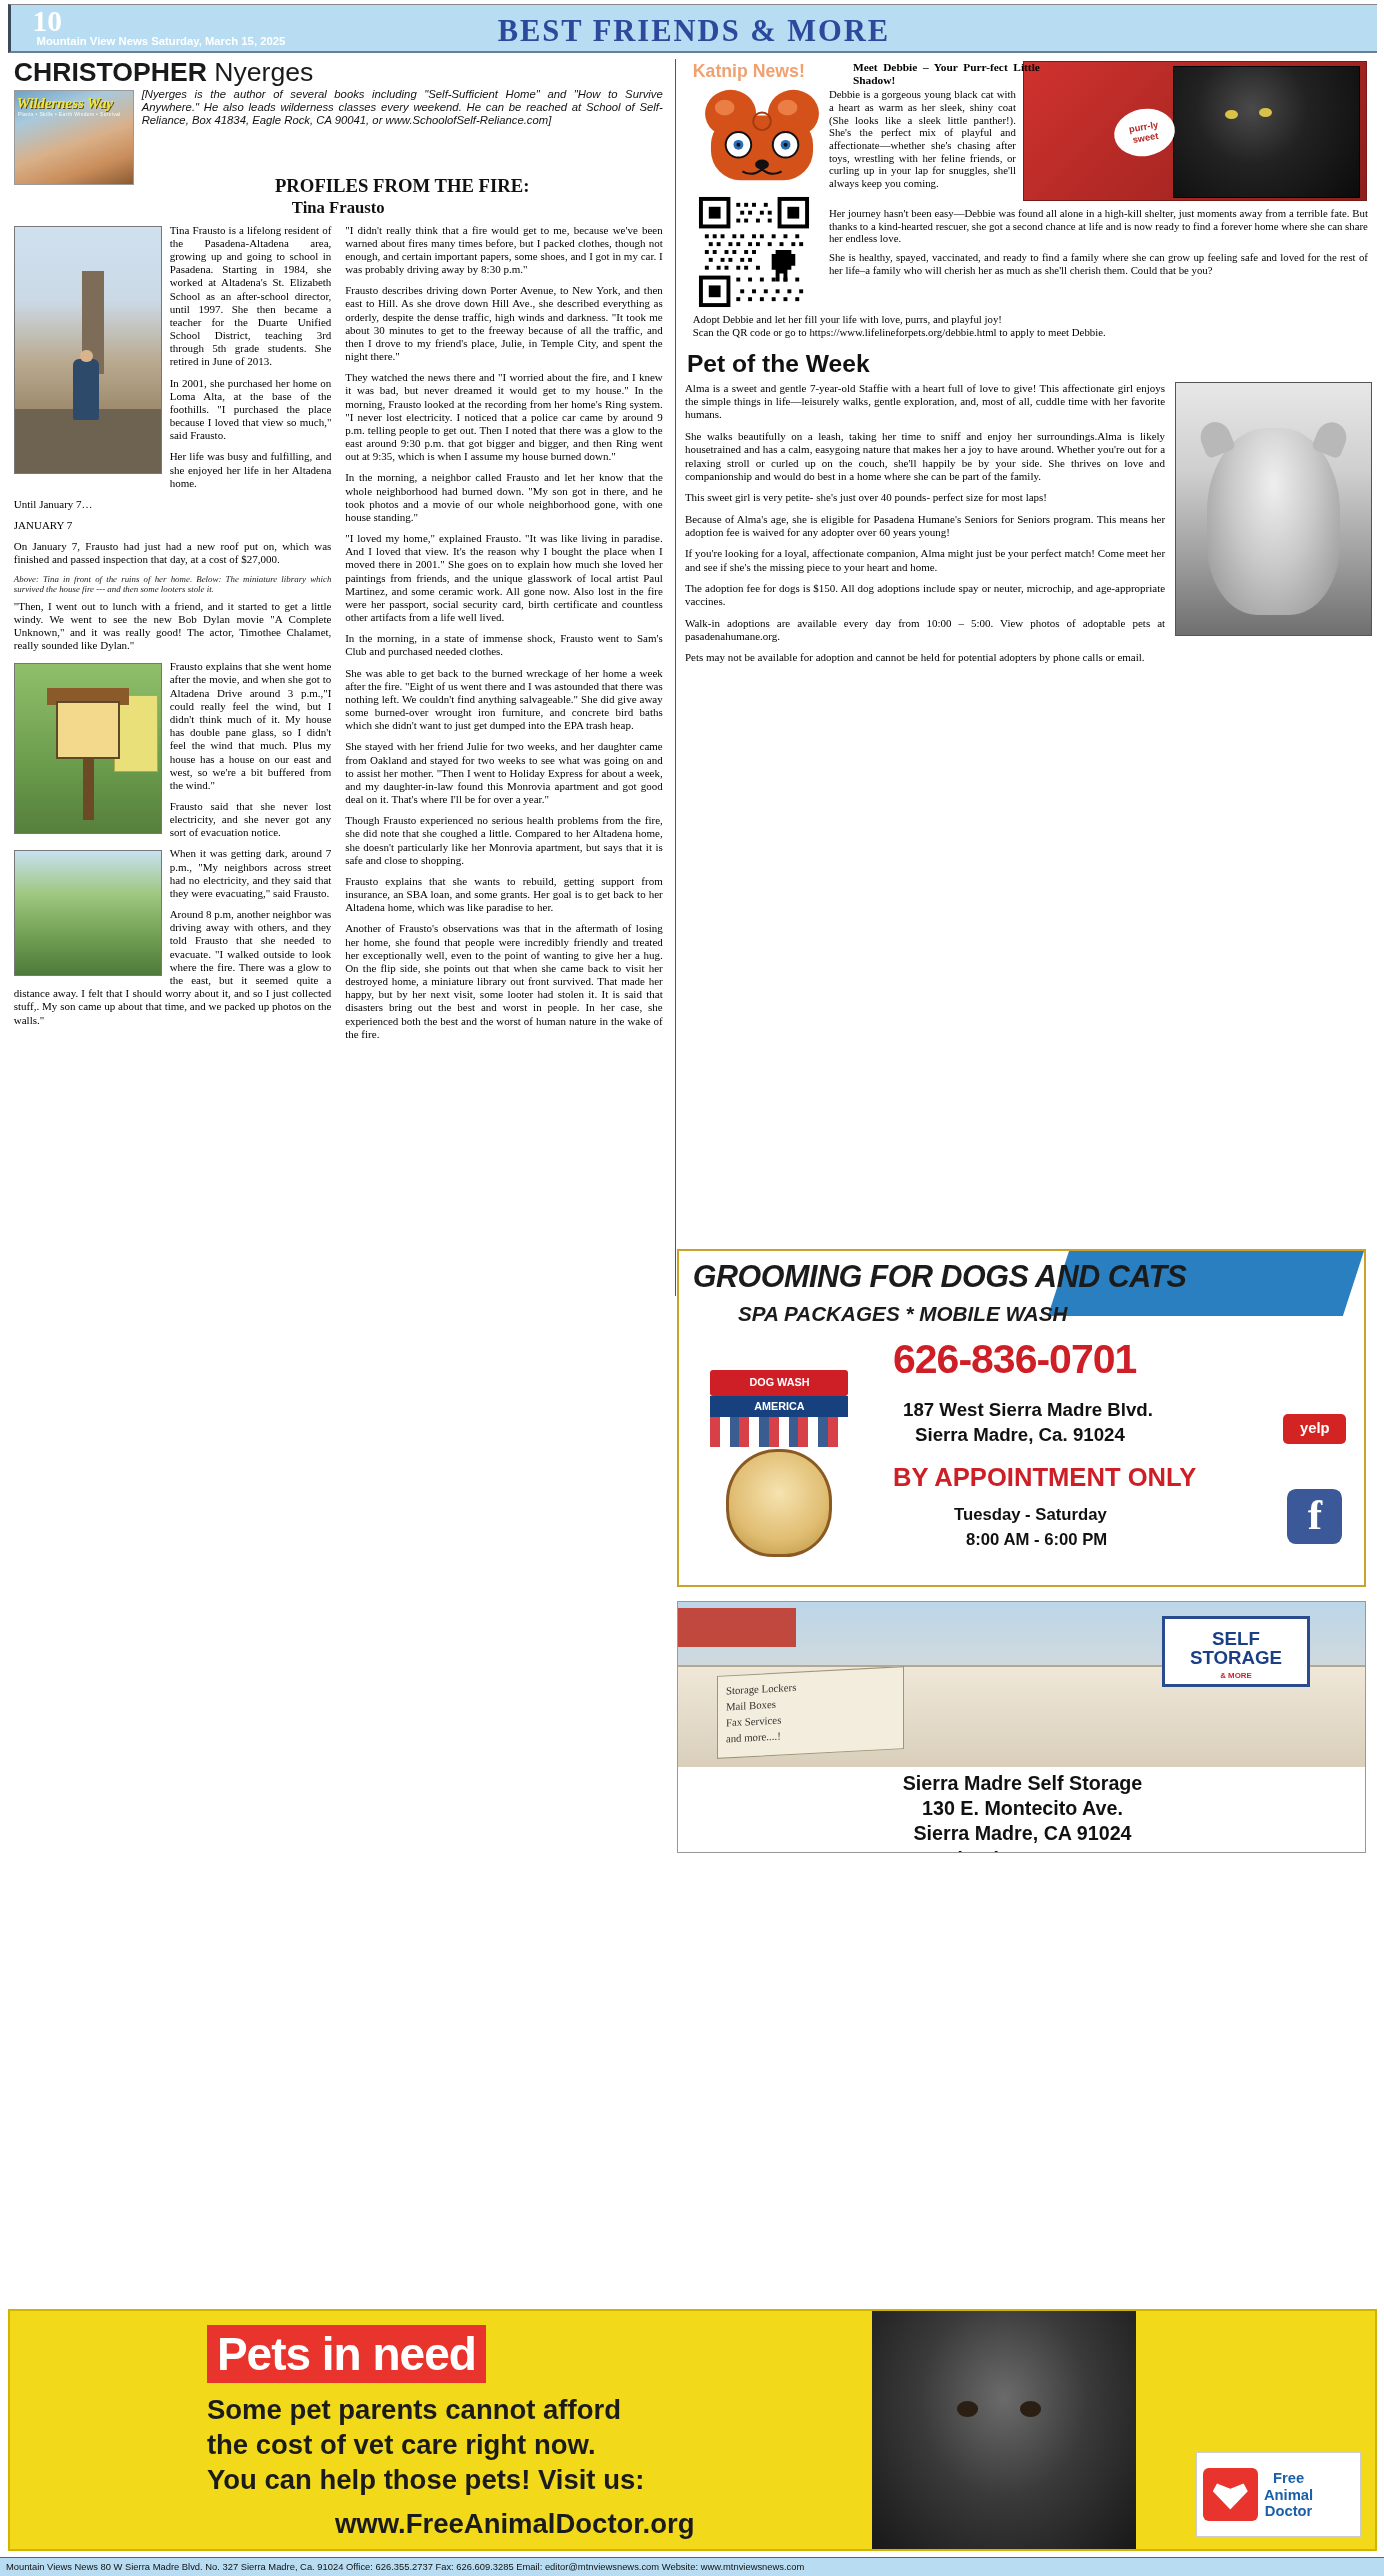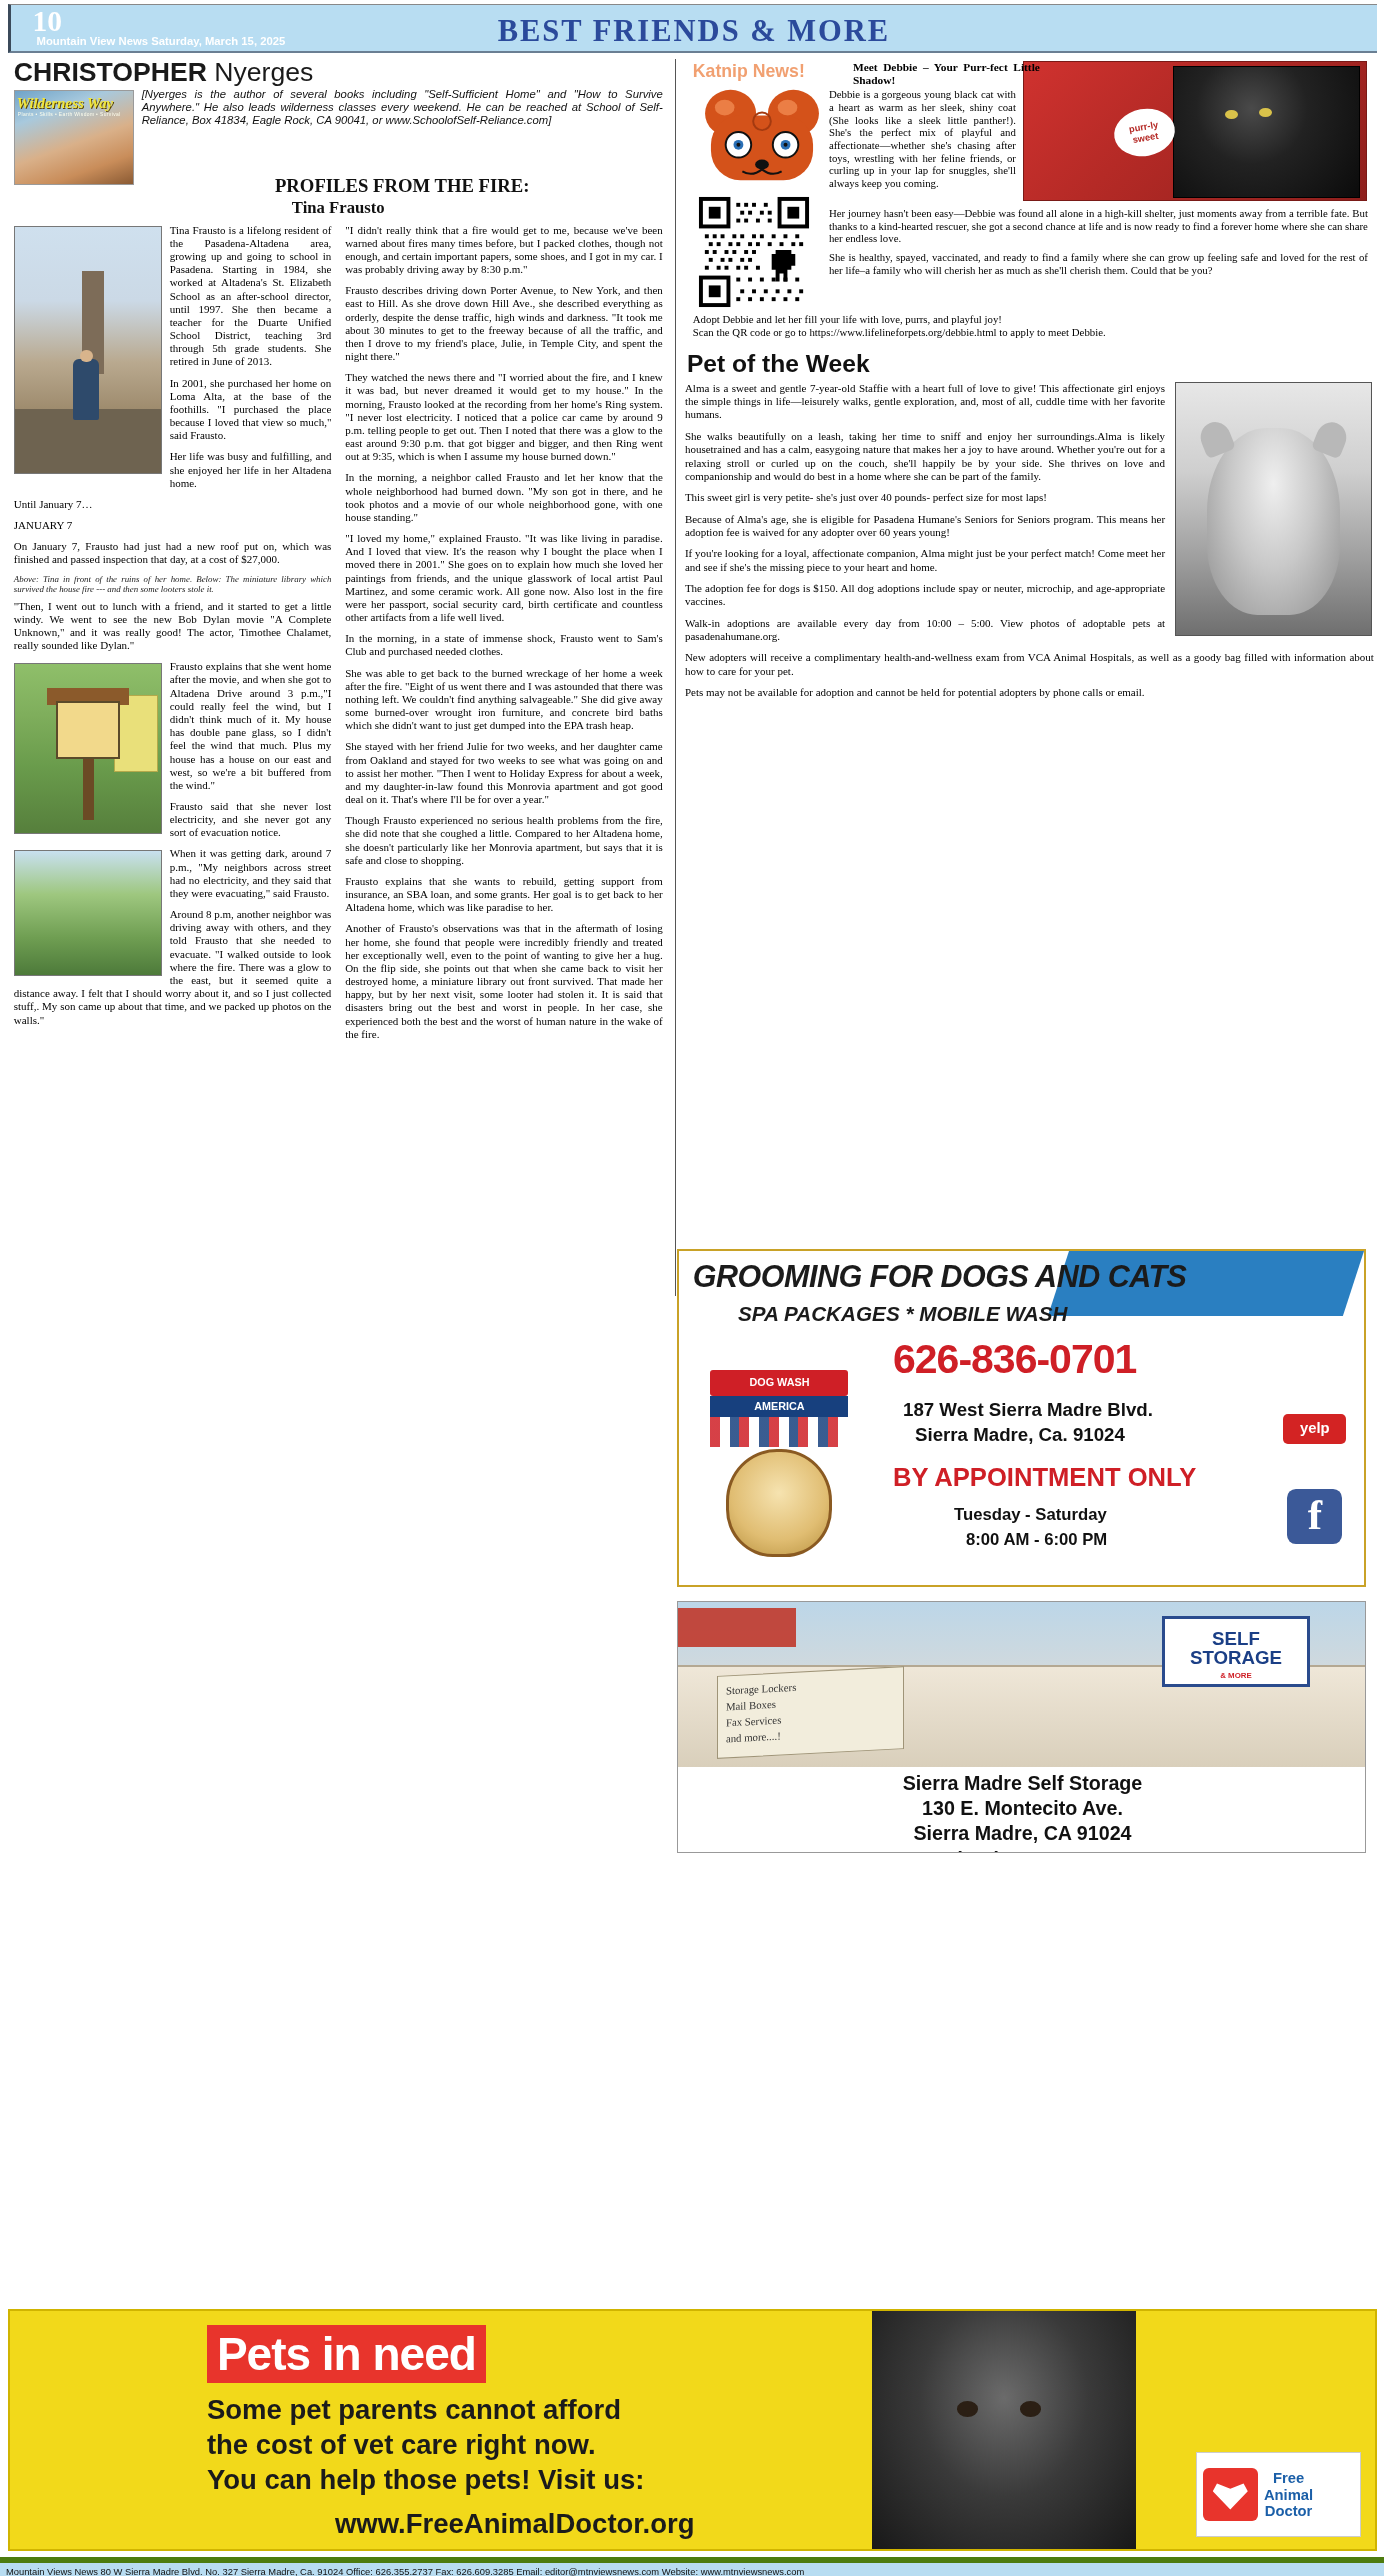--- a/index.html
+++ b/index.html
@@ -410,21 +410,21 @@
     clip-path:polygon(50% 100%,0% 38%,12% 12%,50% 30%,88% 12%,100% 38%);
   }
   .fad-logo .ftxt {
     font-family:"Liberation Sans",sans-serif; font-weight:bold; font-size:14.8px;
     color:#1b5fa8; line-height:1.1;
   }
 
   
   .footer {
     position:absolute; left:0; top:2557px; width:1385px; height:18.7px;
-    background:#b8ddf2; border-top:6px solid #4d7c0f;
+    background:#b8ddf2; border-top:1px solid #4d7c0f;
     font-family:"Liberation Sans",sans-serif; font-size:9.4px; color:#111;
     line-height:18.7px; padding-left:5.9px; white-space:nowrap;
   }
 </style>
 </head>
 <body>
 
 <div class="masthead">
   <div class="page-num">10</div>
   <div class="masthead-title">BEST FRIENDS &amp; MORE</div>
@@ -628,21 +628,20 @@
         <div class="ear-r"></div>
       </div>
       <div class="pet-text">
         <p>Alma is a sweet and gentle 7-year-old Staffie with a heart full of love to give! This affectionate girl enjoys the simple things in life—leisurely walks, gentle exploration, and, most of all, cuddle time with her favorite humans.</p>
         <p>She walks beautifully on a leash, taking her time to sniff and enjoy her surroundings.Alma is likely housetrained and has a calm, easygoing nature that makes her a joy to have around. Whether you're out for a relaxing stroll or curled up on the couch, she'll happily be by your side. She thrives on love and companionship and would do best in a home where she can be part of the family.</p>
         <p>This sweet girl is very petite- she's just over 40 pounds- perfect size for most laps!</p>
         <p>Because of Alma's age, she is eligible for Pasadena Humane's Seniors for Seniors program. This means her adoption fee is waived for any adopter over 60 years young!</p>
         <p>If you're looking for a loyal, affectionate companion, Alma might just be your perfect match! Come meet her and see if she's the missing piece to your heart and home.</p>
         <p>The adoption fee for dogs is $150. All dog adoptions include spay or neuter, microchip, and age-appropriate vaccines.</p>
         <p>Walk-in adoptions are available every day from 10:00 – 5:00. View photos of adoptable pets at pasadenahumane.org.</p>
-        <p>New adopters will receive a complimentary health-and-wellness exam from VCA Animal Hospitals, as well as a goody bag filled with information about how to care for your pet.</p>
         <p>Pets may not be available for adoption and cannot be held for potential adopters by phone calls or email.</p>
       </div>
     </div>
   </div>
 </div>
 
 <div class="groom-ad">
   <div class="bluewedge"></div>
   <div class="groom-h1">GROOMING FOR DOGS AND CATS</div>
   <div class="groom-h2">SPA PACKAGES  *  MOBILE WASH</div>

